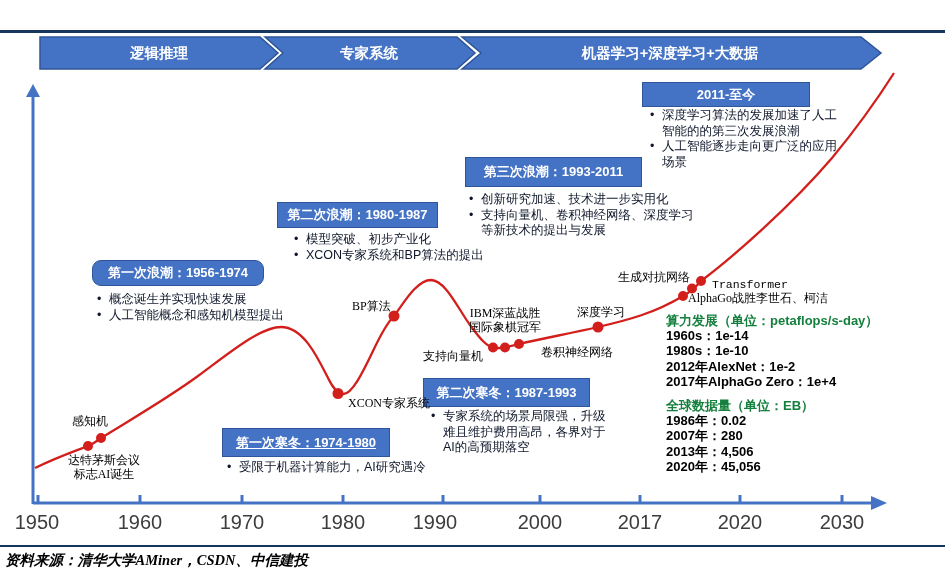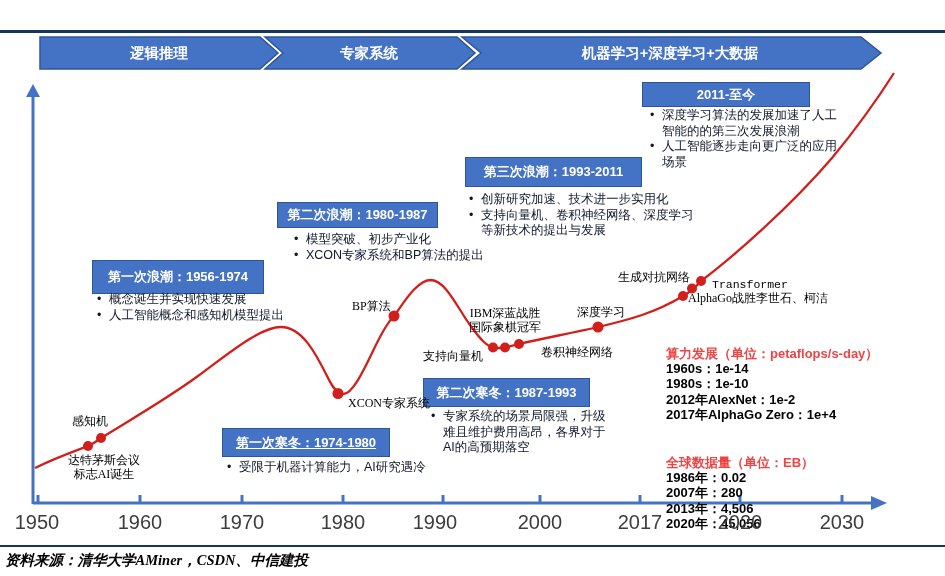--- a/index.html
+++ b/index.html
@@ -28,21 +28,21 @@
 
   
   .evt{font-family:"Liberation Serif","DejaVu Serif",serif;font-size:12px;color:#000;
        white-space:pre-line;line-height:13.5px;}
   .evt.center{text-align:center;}
   .evt.mono{font-family:"Liberation Mono","DejaVu Sans Mono",monospace;font-size:11.5px;}
 
   
   .stats{left:666px;top:313px;font-size:13px;font-weight:bold;line-height:15.2px;color:#000;width:270px;}
   .stats .grp{margin-bottom:9px;}
-  .stats .red{color:#ef4444;margin-top:33px;}
+  .stats .red{color:#15803d;}
 
   
   .tick-label{top:511px;width:70px;text-align:center;font-size:20px;color:#3d3d3d;}
 
   .source{top:551px;left:5px;font-family:"Liberation Serif","DejaVu Serif",serif;
           font-style:italic;font-weight:bold;font-size:14.5px;color:#000;}
 
   svg{position:absolute;top:0;left:0;pointer-events:none;}
 </style>
 </head>
@@ -106,21 +106,21 @@
       <circle cx="701" cy="281" r="5"></circle>
     </g>
   </svg>
 
   <div class="abs top-rule"></div>
 
   <div class="abs banner-label" style="left:40px;width:238px;">逻辑推理</div>
   <div class="abs banner-label" style="left:271px;width:196px;">专家系统</div>
   <div class="abs banner-label" style="left:470px;width:400px;">机器学习+深度学习+大数据</div>
 
-  <div class="abs pbox" style="left:92px;top:260px;width:172px;height:34px;">第一次浪潮：1956-1974</div>
+  <div class="abs pbox" style="left:92px;top:260px;width:172px;height:26px;border-radius:9px;">第一次浪潮：1956-1974</div>
   <div class="abs pbox" style="left:277px;top:202px;width:161px;height:26px;">第二次浪潮：1980-1987</div>
   <div class="abs pbox" style="left:465px;top:157px;width:177px;height:30px;">第三次浪潮：1993-2011</div>
   <div class="abs pbox" style="left:642px;top:82px;width:168px;height:25px;">2011-至今</div>
   <div class="abs pbox" style="left:222px;top:428px;width:168px;height:29px;text-decoration:underline;">第一次寒冬：1974-1980</div>
   <div class="abs pbox" style="left:423px;top:378px;width:167px;height:29px;">第二次寒冬：1987-1993</div>
 
   <div class="abs blist" style="left:95px;top:292px;width:238px;">
     <div class="bitem">概念诞生并实现快速发展</div>
     <div class="bitem">人工智能概念和感知机模型提出</div>
   </div>

